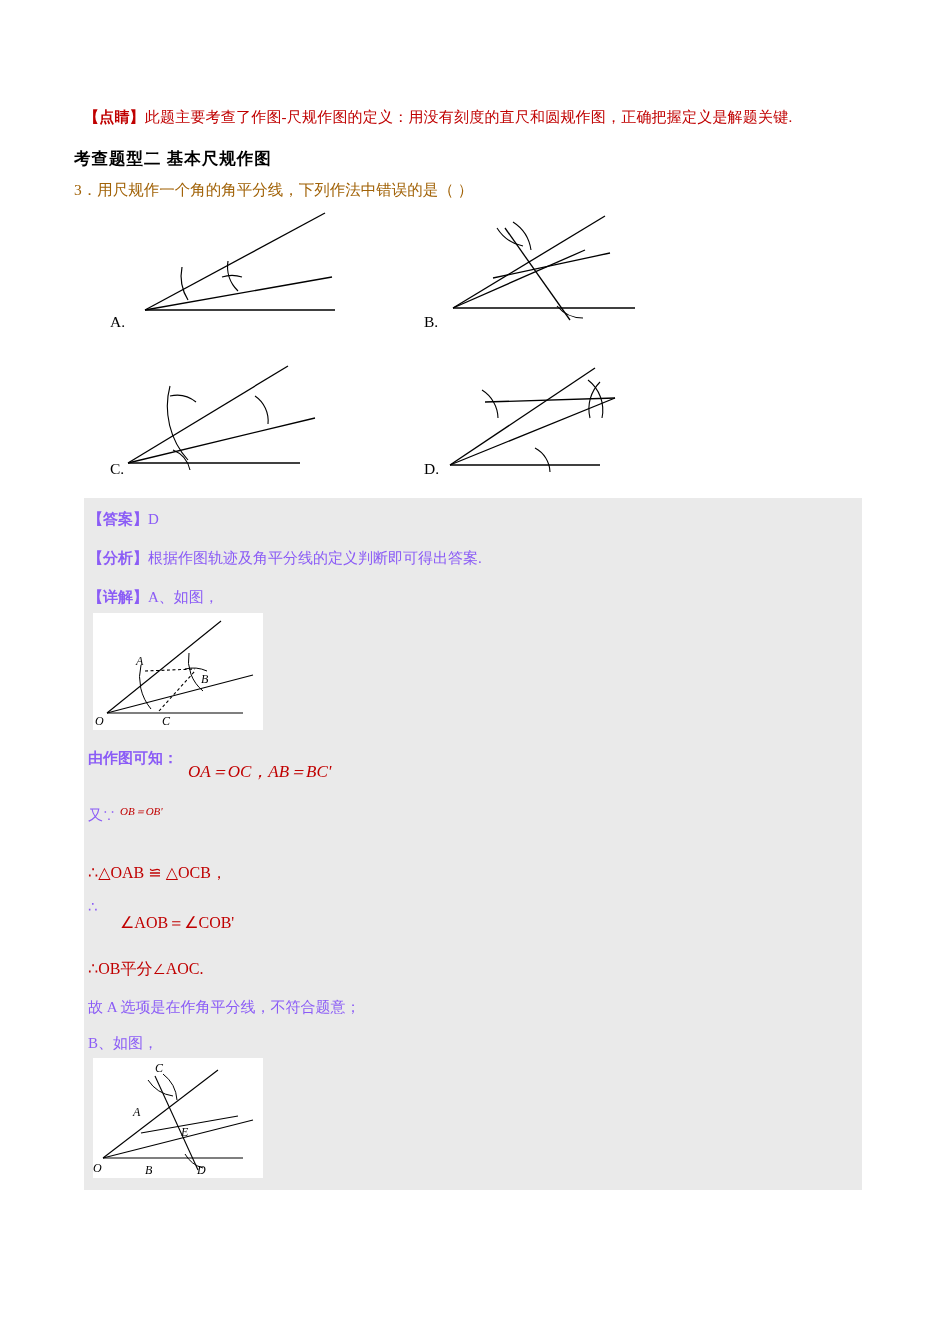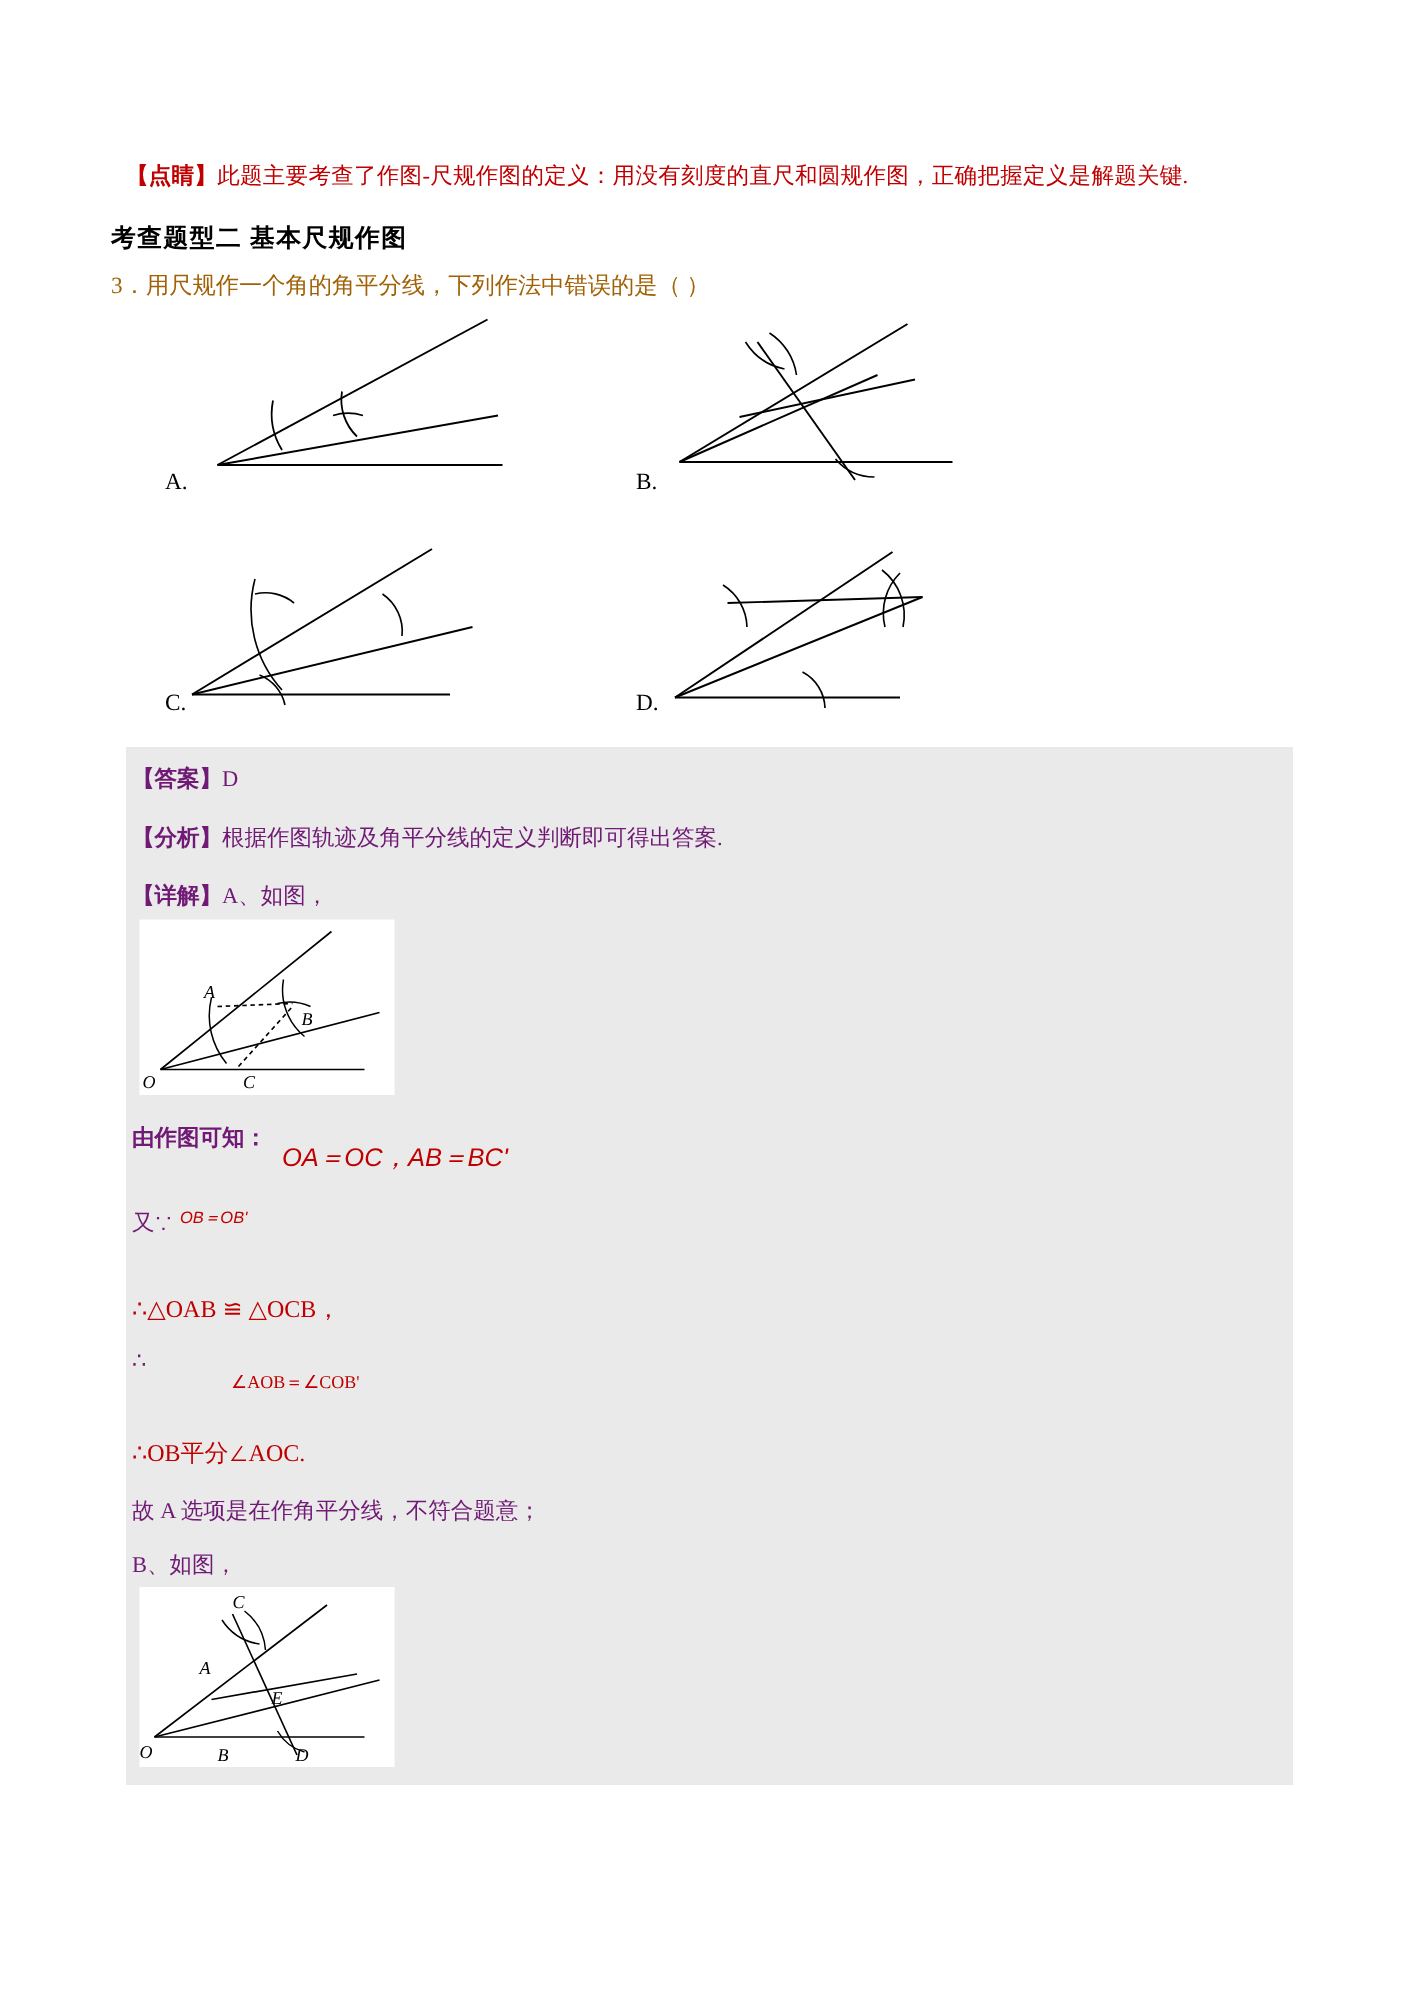--- a/index.html
+++ b/index.html
@@ -65,31 +65,31 @@
     position: absolute;
     left: 84px;
     top: 498px;
     width: 778px;
     height: 692px;
     background: #eaeaea;
   }
   .ans-line {
     position: absolute;
     font-size: 15px;
-    color: #701a75;
+    color: #8b5cf6;
   }
   .ans-line b { font-weight: bold; }
 
   .figbox {
     position: absolute;
     background: #ffffff;
   }
 
   .mathital {
-    font-family: Liberation Sans, sans-serif;
+    font-family: Liberation Serif, serif;
     font-style: italic;
   }
   .matharea {
     position: absolute;
     color: #c00000;
     font-size: 16px;
   }
   svg { display:block; }
 </style>
 </head>
@@ -203,21 +203,21 @@
 
   <div class="ans-line" style="left:88px;top:749px;font-weight:bold;">由作图可知：</div>
   <div class="matharea mathital" style="left:188px;top:760px;font-size:17px;">OA＝OC，AB＝BC'</div>
 
   <div class="ans-line" style="left:88px;top:806px;">又∵</div>
   <div class="matharea mathital" style="left:120px;top:804px;font-size:11px;">OB＝OB'</div>
 
   <div class="matharea" style="left:88px;top:863px;font-size:16px;">∴△OAB ≌ △OCB，</div>
 
   <div class="ans-line" style="left:88px;top:898px;">∴</div>
-  <div class="matharea" style="left:120px;top:913px;font-size:12px;margin-left:34px;">∠AOB＝∠COB'</div>
+  <div class="matharea" style="left:120px;top:913px;font-size:16px;">∠AOB＝∠COB'</div>
 
   <div class="matharea" style="left:88px;top:959px;font-size:16px;">∴OB平分∠AOC.</div>
 
   <div class="ans-line" style="left:88px;top:998px;">故 A 选项是在作角平分线，不符合题意；</div>
 
   <div class="ans-line" style="left:88px;top:1034px;">B、如图，</div>
 
   <div class="figbox" style="left:93px;top:1058px;width:170px;height:120px;">
     <svg width="170" height="120" viewBox="0 0 170 120">
       <g stroke="#000" stroke-width="1.1" fill="none">

